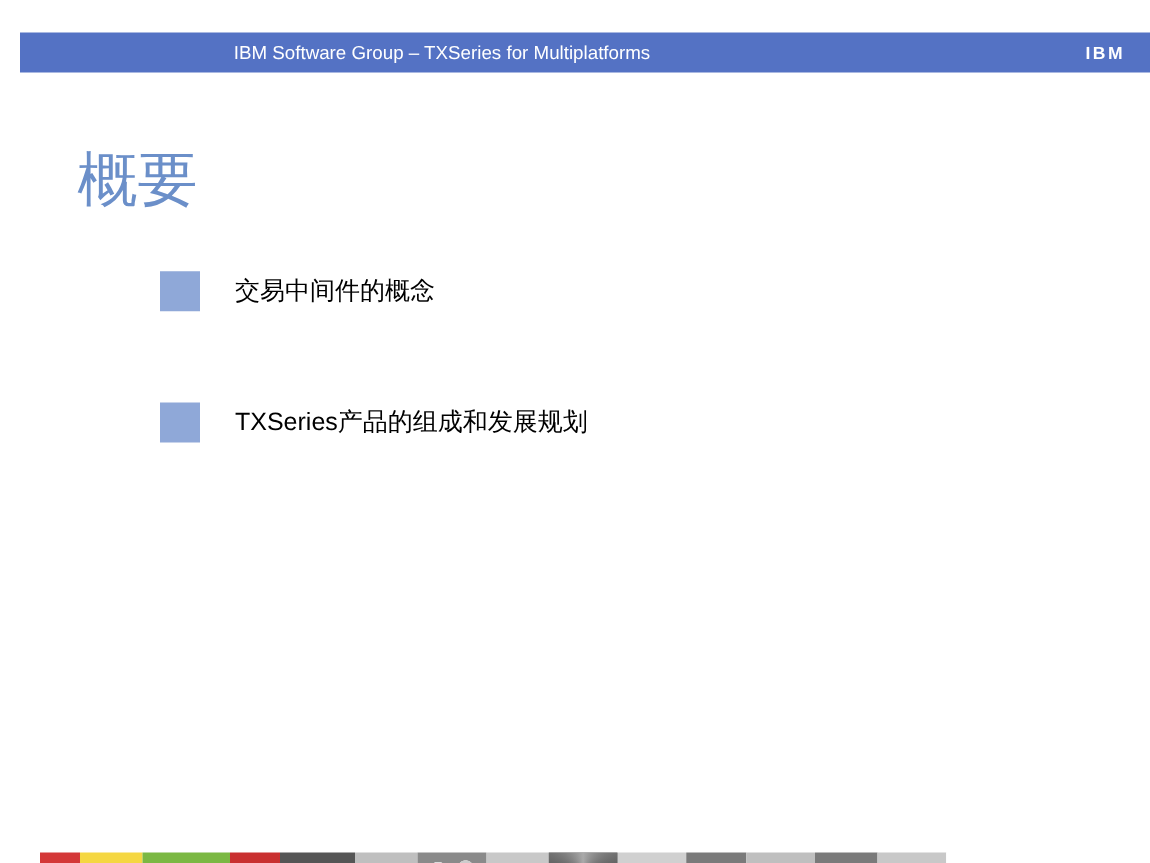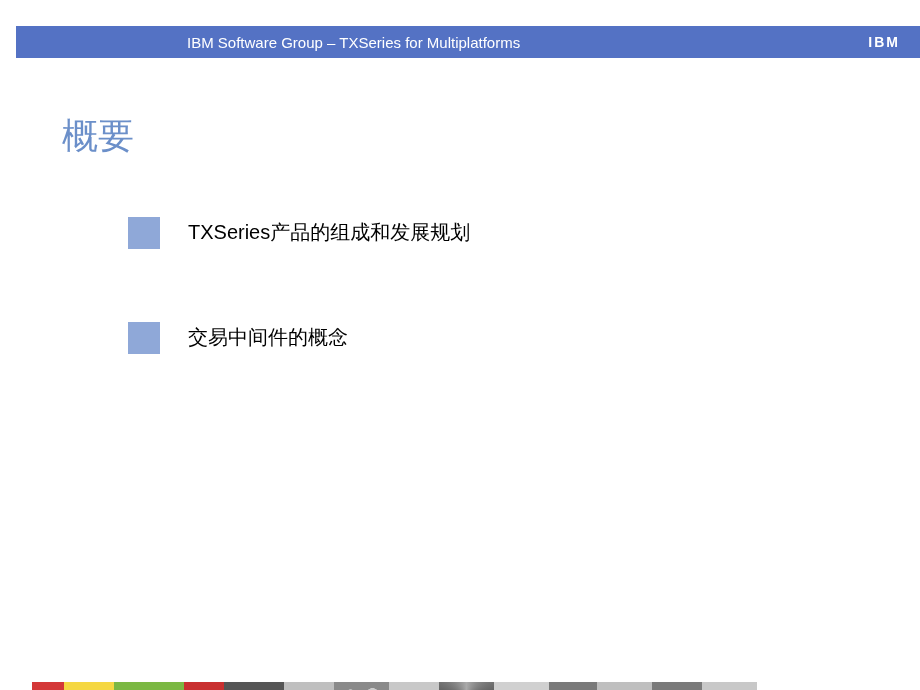--- a/index.html
+++ b/index.html
@@ -34,21 +34,21 @@
       font-weight: bold;
       letter-spacing: 2px;
       font-size: 14px;
       display: flex;
       gap: 1px;
     }
     .title {
       position: absolute;
       top: 80px;
       left: 30px;
-      font-size: 36px;
+      font-size: 48px;
       color: #6b8fc9;
       font-weight: normal;
     }
     .content {
       position: absolute;
       top: 155px;
       left: 80px;
     }
     .bullet-item {
       display: flex;
@@ -112,25 +112,25 @@
 <div class="header">
   <span class="header-text">IBM Software Group – TXSeries for Multiplatforms</span>
   <span class="ibm-logo">IBM</span>
 </div>
 
 <div class="title">概要</div>
 
 <div class="content">
   <div class="bullet-item">
     <div class="bullet"></div>
-    <span class="bullet-text">TXSeries产品的组成和发展规划</span>
+    <span class="bullet-text">交易中间件的概念</span>
   </div>
   <div class="bullet-item">
     <div class="bullet"></div>
-    <span class="bullet-text">交易中间件的概念</span>
+    <span class="bullet-text">TXSeries产品的组成和发展规划</span>
   </div>
 </div>
 
 <div class="footer">
   <div class="footer-block fb-red"></div>
   <div class="footer-block fb-yellow"></div>
   <div class="footer-block fb-green"></div>
   <div class="footer-block fb-red2"></div>
   <div class="footer-block fb-gray1"></div>
   <div class="footer-block fb-lightgray"></div>

